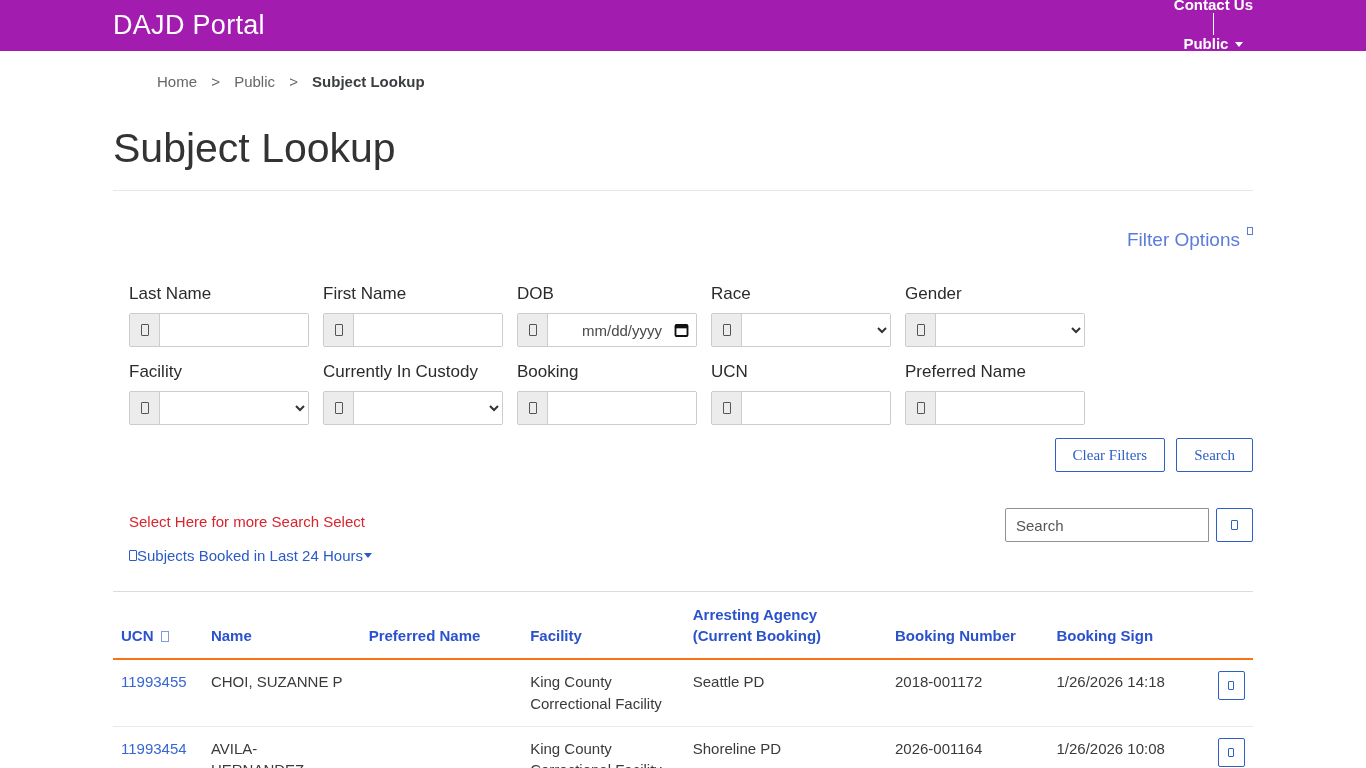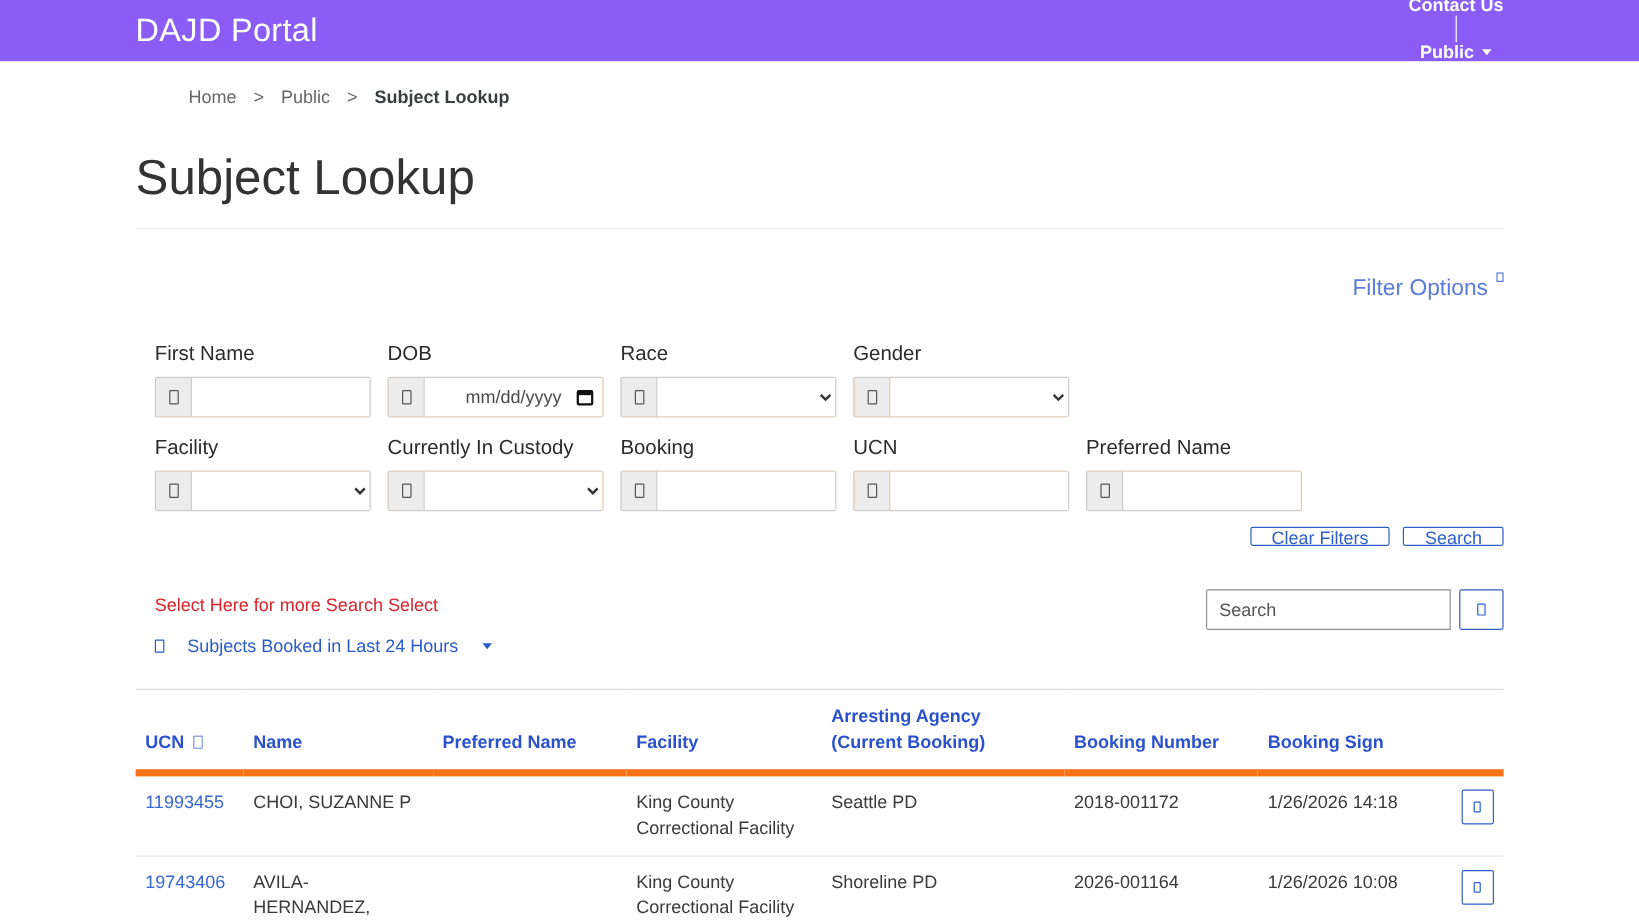--- a/index.html
+++ b/index.html
@@ -1,21 +1,21 @@
 <!DOCTYPE html>
 <html><head>
 <meta charset="utf-8">
 <style>
   * { box-sizing: border-box; margin: 0; padding: 0; }
   html, body { width: 1366px; height: 768px; overflow: hidden; background: #fff; }
   body { font-family: "Liberation Sans", sans-serif; color: #333; }
   .container { width: 1140px; margin: 0 auto; }
 
   
-  .navbar { height: 51px; background: #8b5cf6; color: #fff; }
+  .navbar { height: 51px; background: #a21caf; color: #fff; }
   .navbar .container { height: 100%; display: flex; align-items: center; justify-content: space-between; }
   .brand { font-size: 27px; font-weight: 300; letter-spacing: .3px; cursor: pointer; }
   .nav-right { display: flex; align-items: center; font-size: 15px; font-weight: 700; flex-direction: column; }
   .nav-item { cursor: pointer; white-space: nowrap; }
   .nav-sep { width: 1px; height: 22px; background: #fff; margin: 0 17px; }
 
   
   .glyph-box { display: inline-block; width: 8px; height: 12px; border: 1px solid currentColor; border-radius: 1px; }
   .glyph-box.sm { width: 6px; height: 9px; }
   .caret-down { display: inline-block; width: 0; height: 0; border-left: 4px solid transparent;
@@ -47,39 +47,39 @@
            display: flex; align-items: center; justify-content: center; color: #555; }
   .input-group input[type="text"] { flex: 1; min-width: 0; border: none; outline: none; font: inherit; font-size: 15px; padding: 0 8px; color: #333; }
   .input-group select { flex: 1; min-width: 0; border: none; outline: none; background: #fff; font: inherit; font-size: 15px; color: #333; padding: 0 4px; }
   .date-wrap { flex: 1; position: relative; display: flex; }
   .date-wrap input { width: 100%; border: none; outline: none; font: inherit; font-size: 15px; padding: 0 30px 0 8px; text-align: center; color: #333; }
   .date-wrap input::placeholder { color: #4a4a4a; opacity: 1; }
   .cal-icon { position: absolute; right: 7px; top: 50%; transform: translateY(-50%); line-height: 0; }
 
   
   .btn-row { display: flex; justify-content: flex-end; gap: 11px; margin-top: 13px; }
-  .btn { height: 16px; padding: 0 17px; background: #fff; border: 1px solid #2e5fc7; color: #2e5fc7;
-         font-family: Liberation Sans, sans-serif; font-size: 15px; border-radius: 2px; cursor: pointer; }
+  .btn { height: 34px; padding: 0 17px; background: #fff; border: 1px solid #2e5fc7; color: #2e5fc7;
+         font-family: Liberation Serif, serif; font-size: 15px; border-radius: 2px; cursor: pointer; }
 
   
   .mid-row { display: flex; justify-content: space-between; align-items: flex-start; margin-top: 36px; padding-left: 16px; }
   .red-link { color: #d9232d; font-size: 15px; text-decoration: none; cursor: pointer; display: inline-block; margin-top: 5px; }
   .booked-link { color: #2a5bc7; font-size: 15px; text-decoration: none; cursor: pointer;
-                 display: flex; align-items: center; gap: 19px; margin-top: 16px; }
+                 display: flex; align-items: center; gap: 0; margin-top: 16px; }
   .search-box { display: flex; }
   .search-box input { width: 204px; height: 34px; border: 1px solid #919191; border-radius: 2px 0 0 2px;
                       font: inherit; font-size: 15px; padding: 0 10px; outline: none; color: #333; }
   .search-box input::placeholder { color: #555; opacity: 1; }
   .search-box button { width: 37px; height: 34px; margin-left: 7px; background: #fff; border: 1px solid #2e5fc7;
                        color: #2e5fc7; border-radius: 2px; cursor: pointer; display: flex; align-items: center; justify-content: center; }
 
   
   table.results { width: 100%; border-collapse: collapse; margin-top: 27px; border-top: 1px solid #dcdcdc; }
   table.results th { color: #2b52cc; font-size: 15px; font-weight: 700; text-align: left; vertical-align: bottom;
-                     padding: 12px 8px; border-bottom: 6px solid #f97316; line-height: 1.4; }
+                     padding: 12px 8px; border-bottom: 2px solid #f97316; line-height: 1.4; }
   table.results td { font-size: 15px; color: #3a3a3a; padding: 11px 8px; vertical-align: top;
                      border-bottom: 1px solid #e9e9e9; line-height: 1.45; }
   .ucn-link { color: #3767d2; text-decoration: none; cursor: pointer; }
   .sort-box { display: inline-block; width: 8px; height: 11px; border: 1px solid #7e9ae0; margin-left: 7px; vertical-align: -1px; cursor: pointer; }
   .row-action { width: 27px; height: 29px; background: #fff; border: 1px solid #2e5fc7; border-radius: 2px;
                 color: #2e5fc7; cursor: pointer; display: flex; align-items: center; justify-content: center; }
 </style>
 </head>
 <body>
 
@@ -109,20 +109,29 @@
   </div>
 
   <h1 class="page-title">Subject Lookup</h1>
   <hr class="title-rule">
 
   <div class="filter-options">
     <a><span>Filter Options</span><span class="sup-box"></span></a>
   </div>
 
   <div class="filter-row">
+    <div class="field">
+      <label>Last Name</label>
+      <div class="input-group">
+        <span class="addon">
+            <span class="glyph-box"></span>
+          </span>
+        <input type="text" style="">
+      </div>
+    </div>
     <div class="field">
       <label>First Name</label>
       <div class="input-group">
         <span class="addon">
             <span class="glyph-box"></span>
           </span>
         <input type="text" style="">
       </div>
     </div>
     <div class="field">
@@ -264,21 +273,21 @@
         <td>Seattle PD</td>
         <td>2018-001172</td>
         <td>1/26/2026 14:18</td>
         <td>
             <button class="row-action">
               <span class="glyph-box sm" style="width:6px;height:9px;"></span>
             </button>
           </td>
       </tr>
       <tr>
-        <td><a class="ucn-link">19743406</a></td>
+        <td><a class="ucn-link">11993454</a></td>
         <td>AVILA-HERNANDEZ, AMARANTHA</td>
         <td></td>
         <td>King County Correctional Facility</td>
         <td>Shoreline PD</td>
         <td>2026-001164</td>
         <td>1/26/2026 10:08</td>
         <td>
             <button class="row-action">
               <span class="glyph-box sm" style="width:6px;height:9px;"></span>
             </button>

